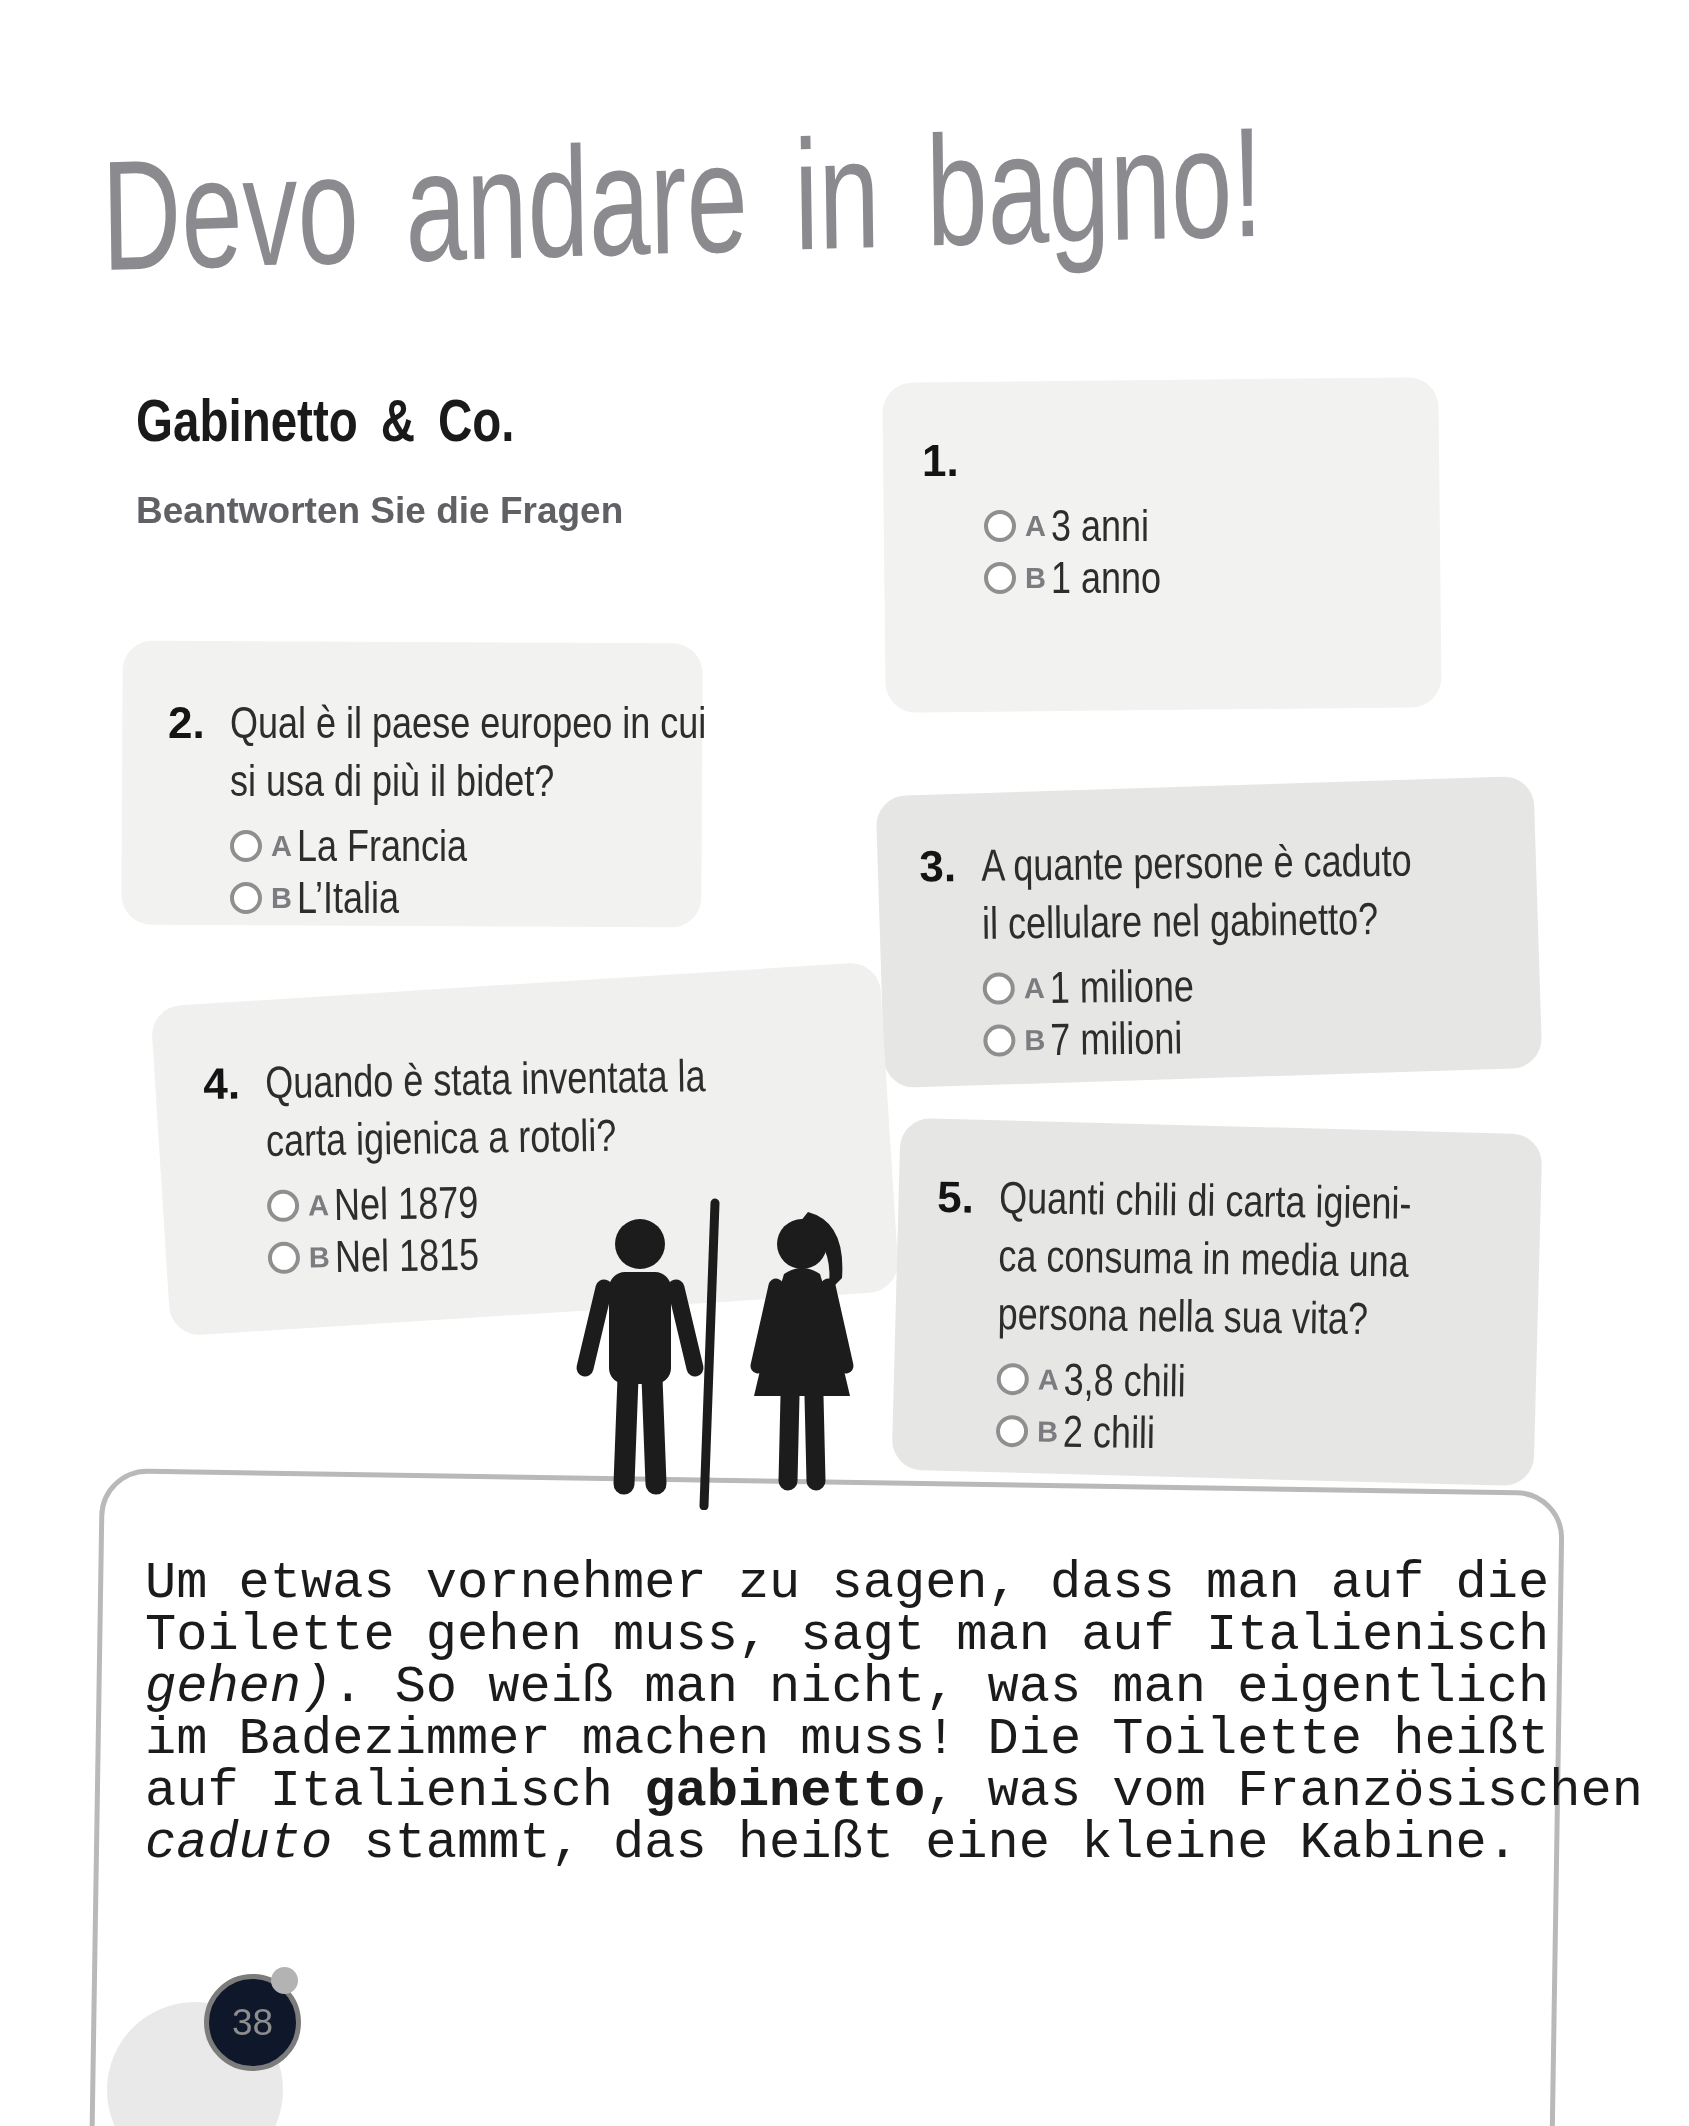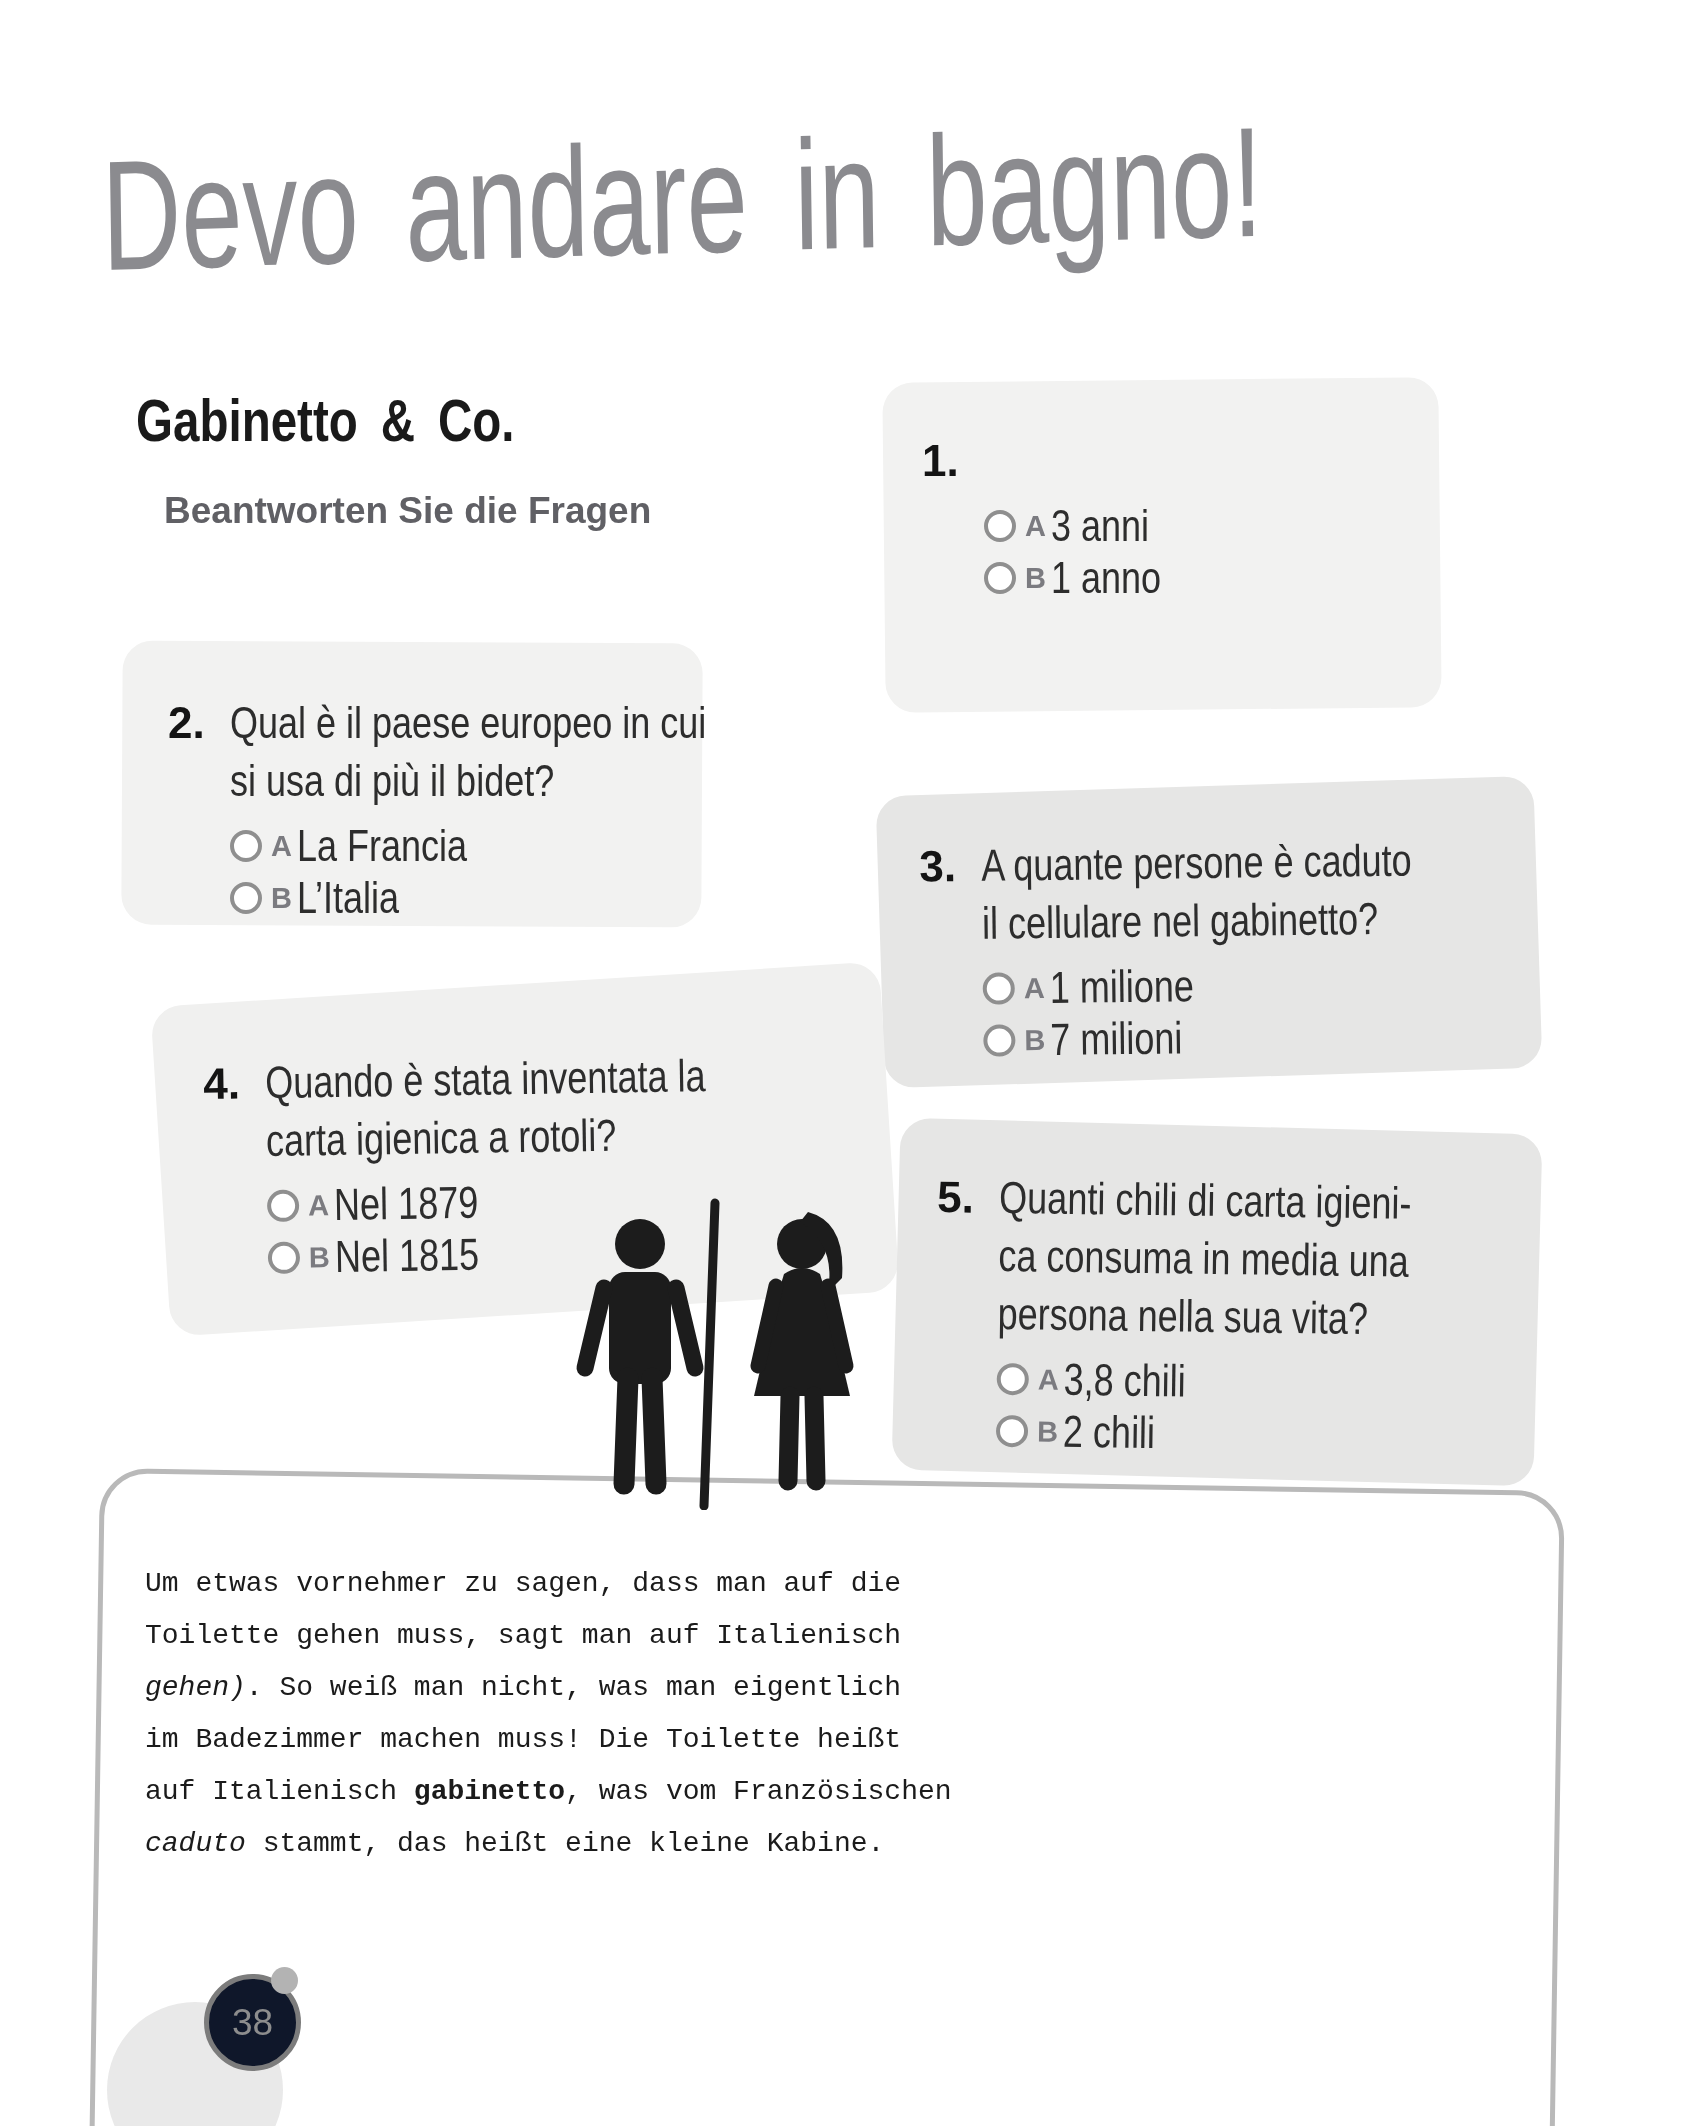--- a/index.html
+++ b/index.html
@@ -15,21 +15,21 @@
     transform:scale(1,1.42) rotate(-1.2deg);transform-origin:left bottom;
   }
   .section-heading{
     position:absolute;left:136px;top:398px;margin:0;
     font-size:49px;line-height:56px;font-weight:bold;color:var(--heading);
     word-spacing:10px;white-space:nowrap;
     transform:scale(0.97,1.22);transform-origin:left bottom;
   }
   .intro{
     position:absolute;left:136px;top:484px;
-    font-size:37px;line-height:53px;font-weight:bold;color:var(--intro);margin-left:28px;
+    font-size:37px;line-height:53px;font-weight:bold;color:var(--intro);
   }
   
   .qbox{position:absolute}
   .qbox-bg{position:absolute;inset:0;border-radius:30px}
   .qbox-body{position:relative;z-index:1}
   .q1 .qbox-bg{background:var(--box-light);transform:rotate(-0.6deg)}
   .q2 .qbox-bg{background:var(--box-light);transform:rotate(0.3deg)}
   .q3 .qbox-bg{background:var(--box-dark);transform:rotate(-1.8deg)}
   .q4 .qbox-bg{background:var(--box-mid);transform:rotate(-3.6deg)}
   .q5 .qbox-bg{background:var(--box-dark);transform:rotate(1.5deg)}
@@ -52,21 +52,21 @@
   
   .restroom{position:absolute;left:552px;top:1178px;z-index:4}
   
   .note-frame{
     position:absolute;left:100px;top:1468px;width:1455px;height:950px;
     border:5px solid var(--note-border);border-radius:48px;
     transform:rotate(0.9deg);transform-origin:top left;z-index:1;background:transparent;
   }
   .note-text{
     position:absolute;left:145px;top:1558px;z-index:2;
-    font-family:"Liberation Mono", monospace;font-size:28px;line-height:52px;color:var(--note-text);
+    font-family:"Liberation Mono", monospace;font-size:52px;line-height:52px;color:var(--note-text);
   }
   .mono-line{white-space:pre}
   .b{font-weight:bold}
   .i{font-style:italic}
   
   .bg-circle{position:absolute;left:107px;top:2002px;width:176px;height:176px;border-radius:50%;
              background:var(--bg-circle);z-index:2}
   .page-badge{position:absolute;left:204px;top:1974px;width:97px;height:97px;box-sizing:border-box;
               border:5px solid var(--badge-ring);border-radius:50%;background:#0f172a;z-index:3;
               display:flex;align-items:center;justify-content:center;

